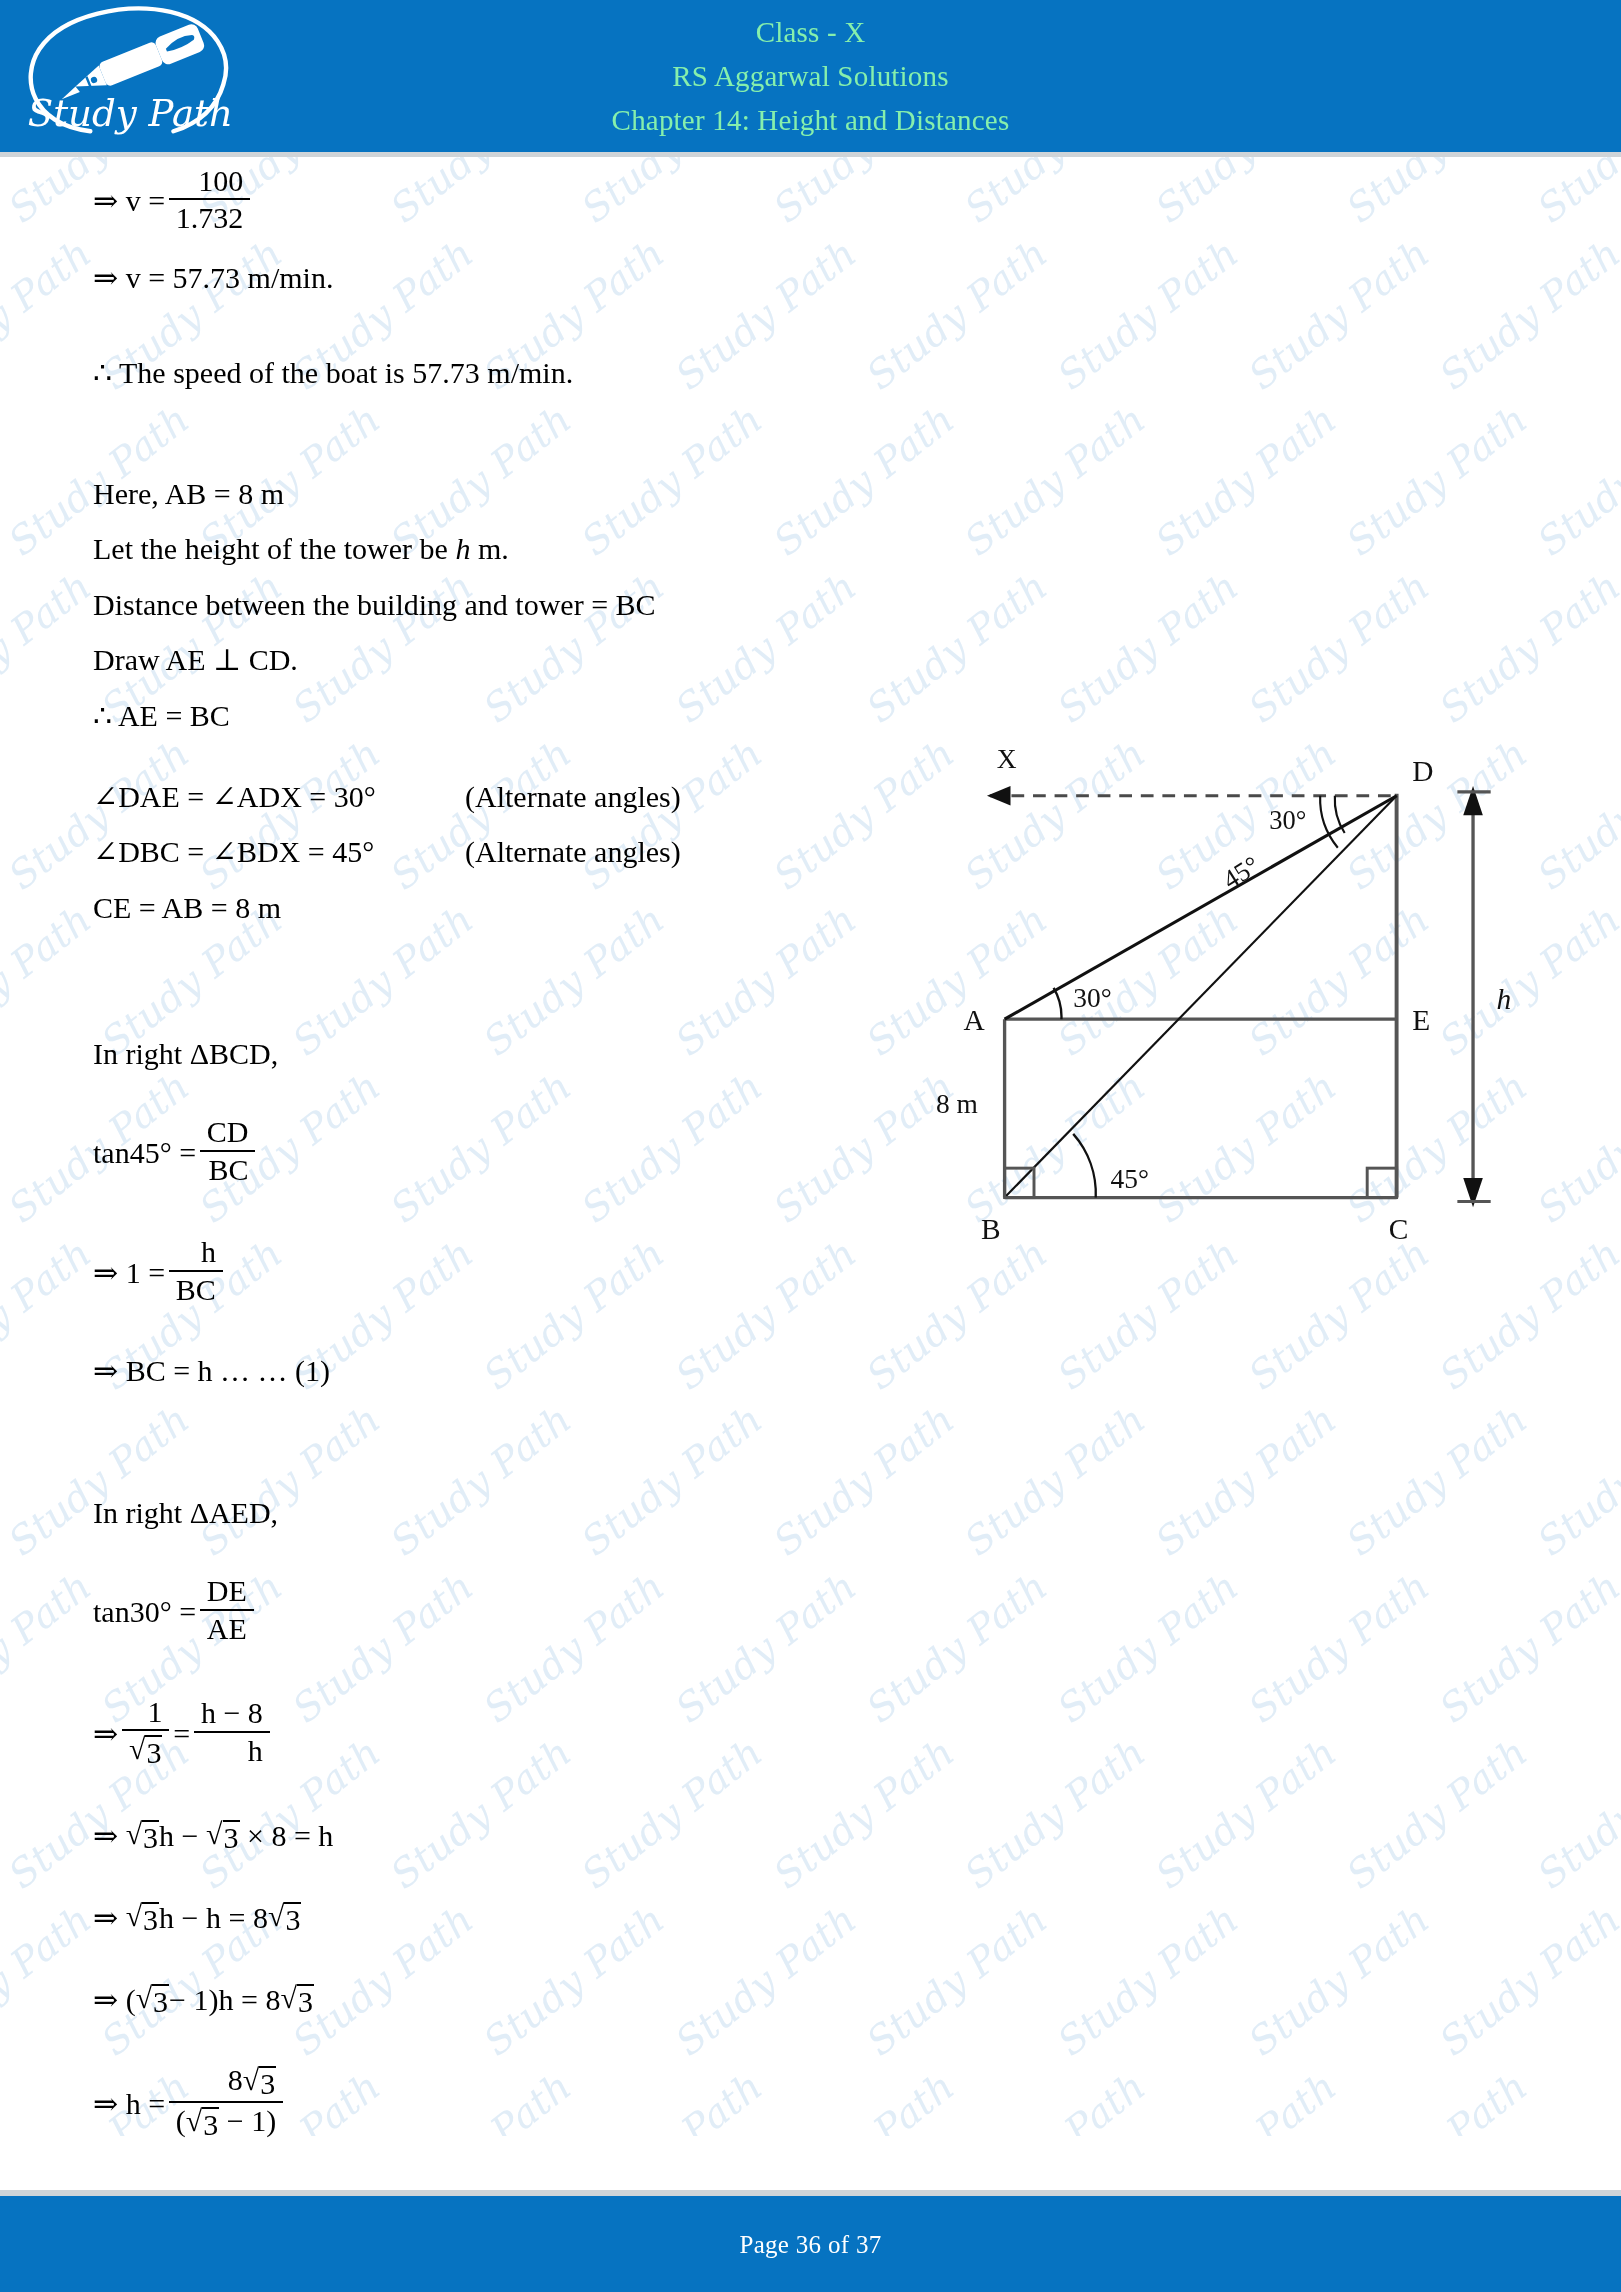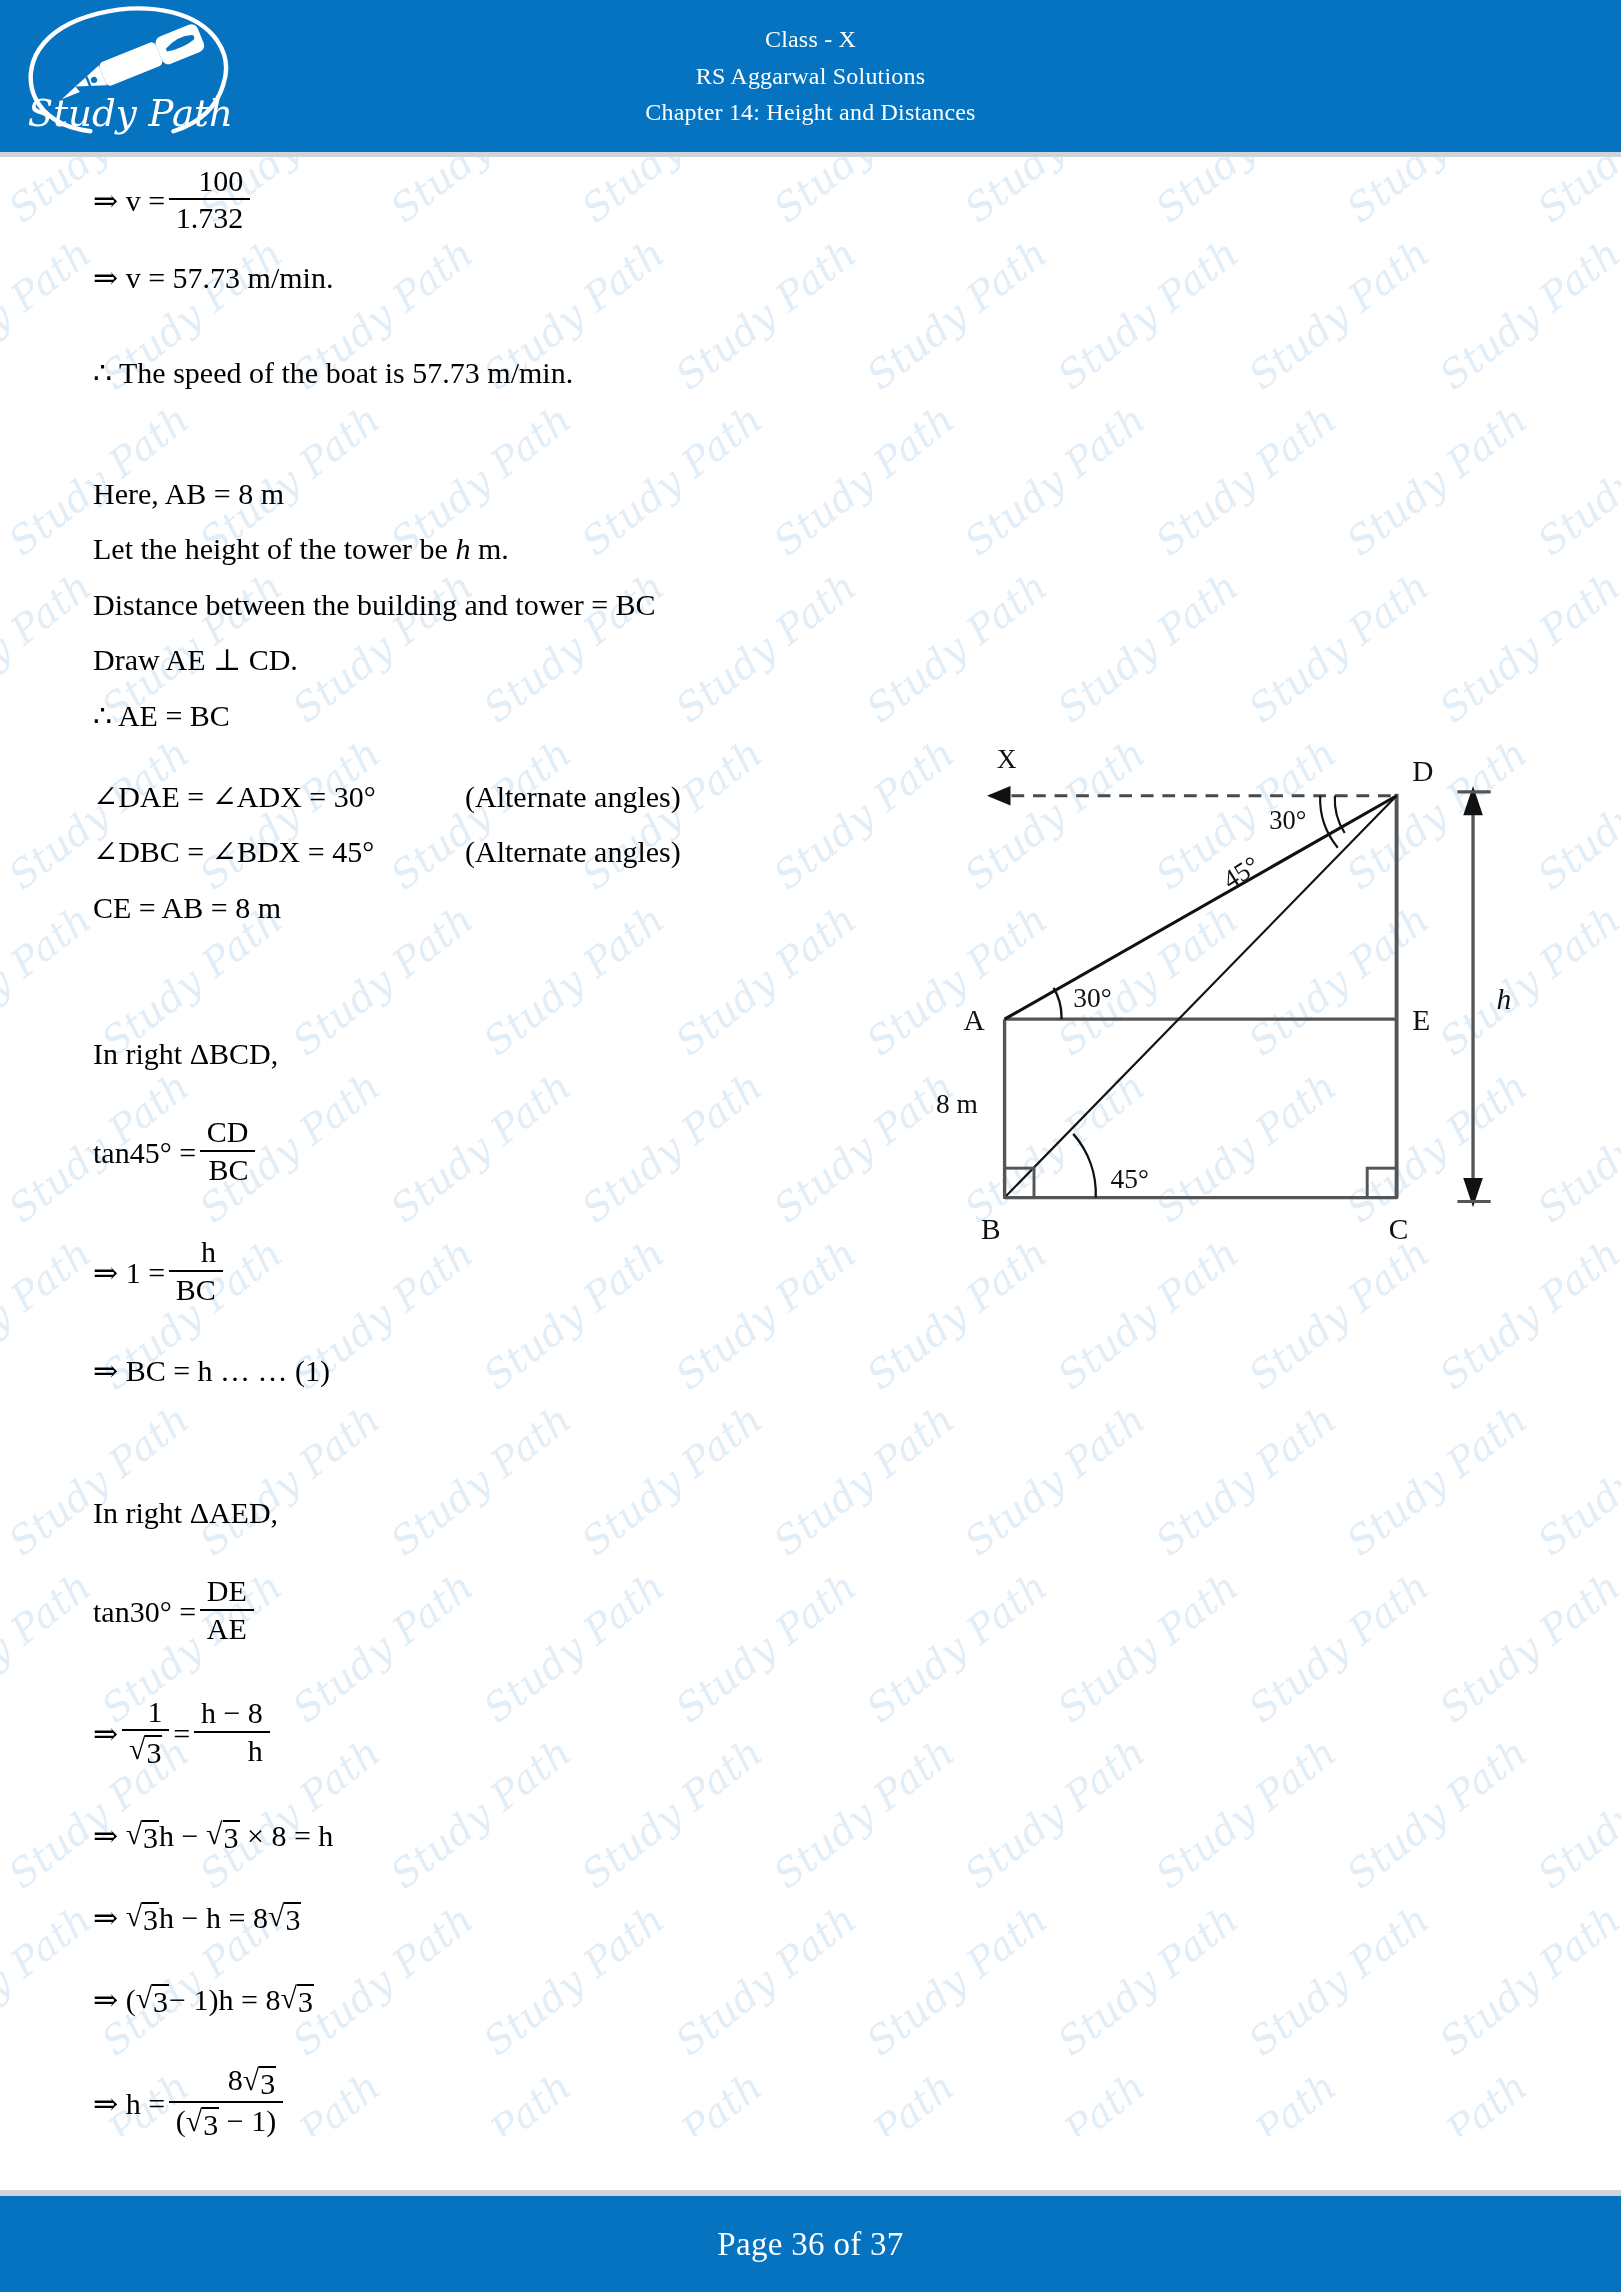--- a/index.html
+++ b/index.html
@@ -31,23 +31,23 @@
     width: 225px; height: 145px;
   }
   .header-titles {
     position: absolute; left: 0; top: 0;
     width: 1621px; height: 152px;
     display: flex; flex-direction: column;
     align-items: center; justify-content: center;
     gap: 2px;
   }
   .header-titles div {
-    color: #ffffff;
+    color: #86efac;
     font-family: "Liberation Serif", "DejaVu Serif", serif;
-    font-size: 24px;
+    font-size: 29px;
     line-height: 1.45;
     letter-spacing: 0.2px;
     white-space: nowrap;
   }
 
   
   .watermark-layer {
     position: absolute; top: 157px; left: 0;
     width: 1621px; height: 1979px;
     overflow: hidden;
@@ -144,21 +144,21 @@
   .footer {
     position: absolute; left: 0; top: 2196px;
     width: 1621px; height: 97px;
     background: #0673c1;
     display: flex; align-items: center; justify-content: center;
     z-index: 2;
   }
   .footer-text {
     color: #ffffff;
     font-family: "Liberation Serif", "DejaVu Serif", serif;
-    font-size: 33px;
+    font-size: 25px;
     letter-spacing: 0.3px;
   }
   .footer-top-line {
     position: absolute; left: 0; top: 2190px;
     width: 1621px; height: 5.9px;
     background: #cfd4d8;
     z-index: 2;
   }
 </style>
 </head>

